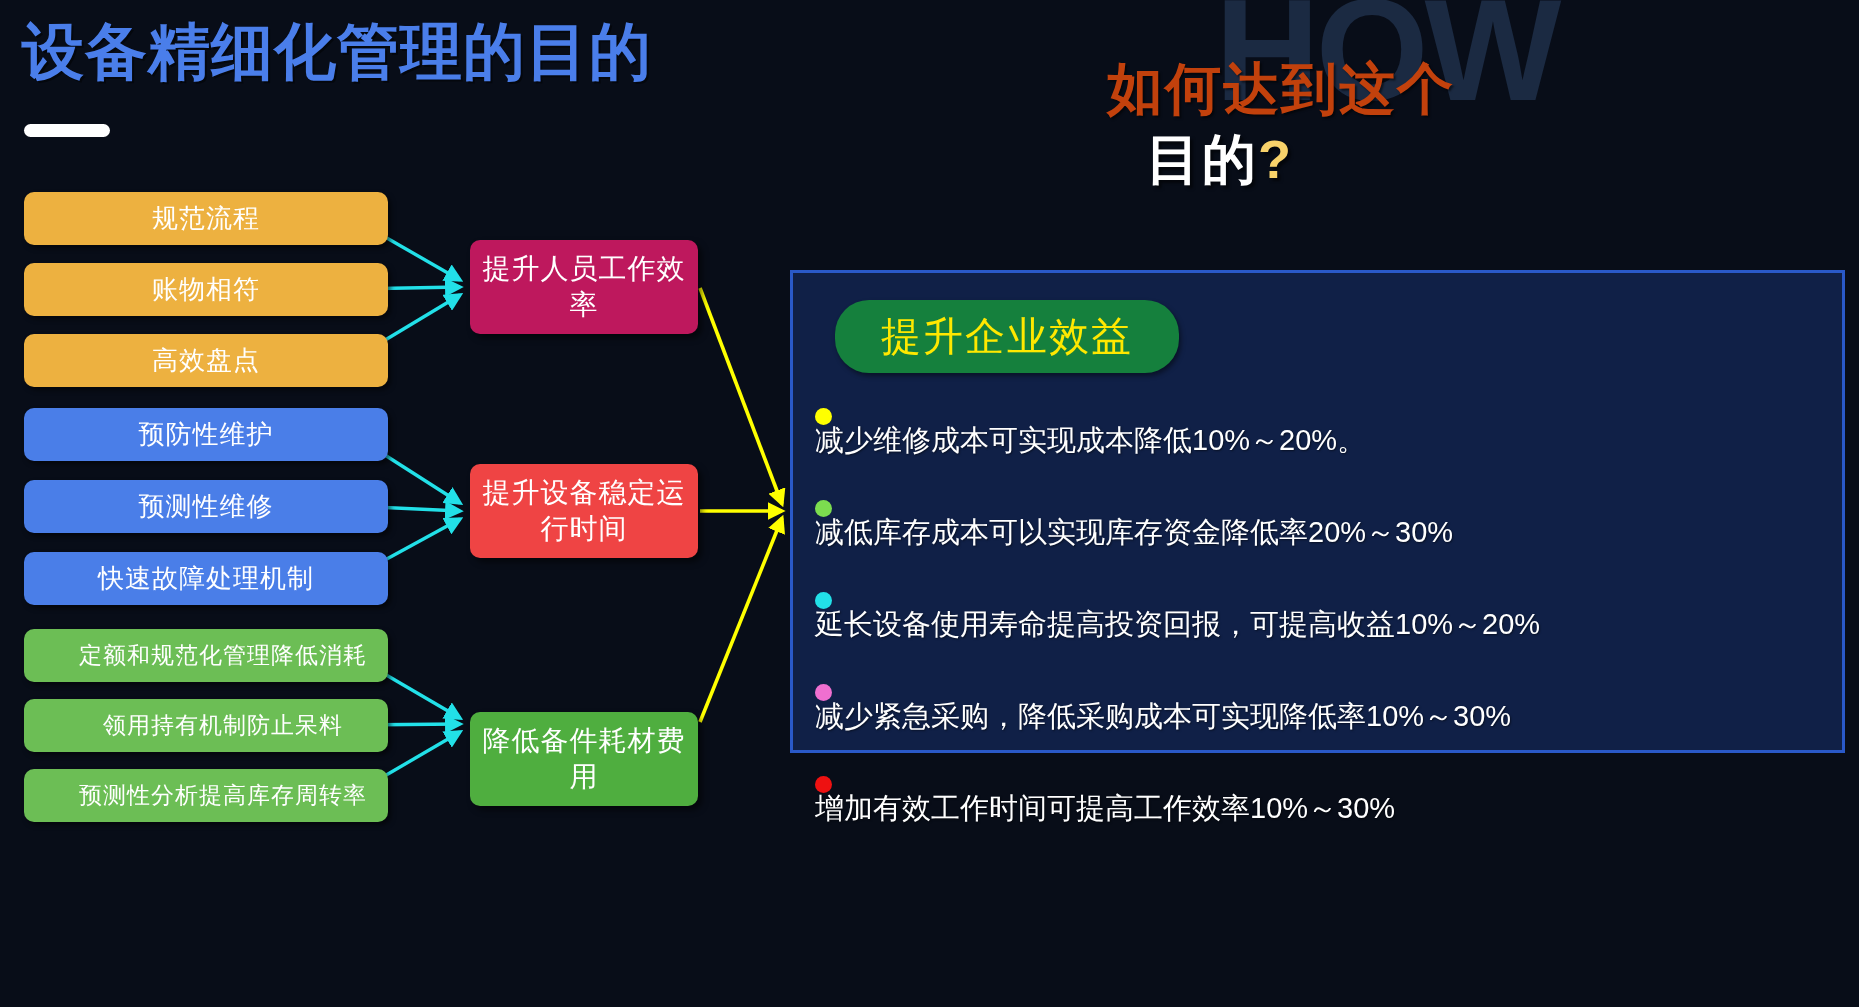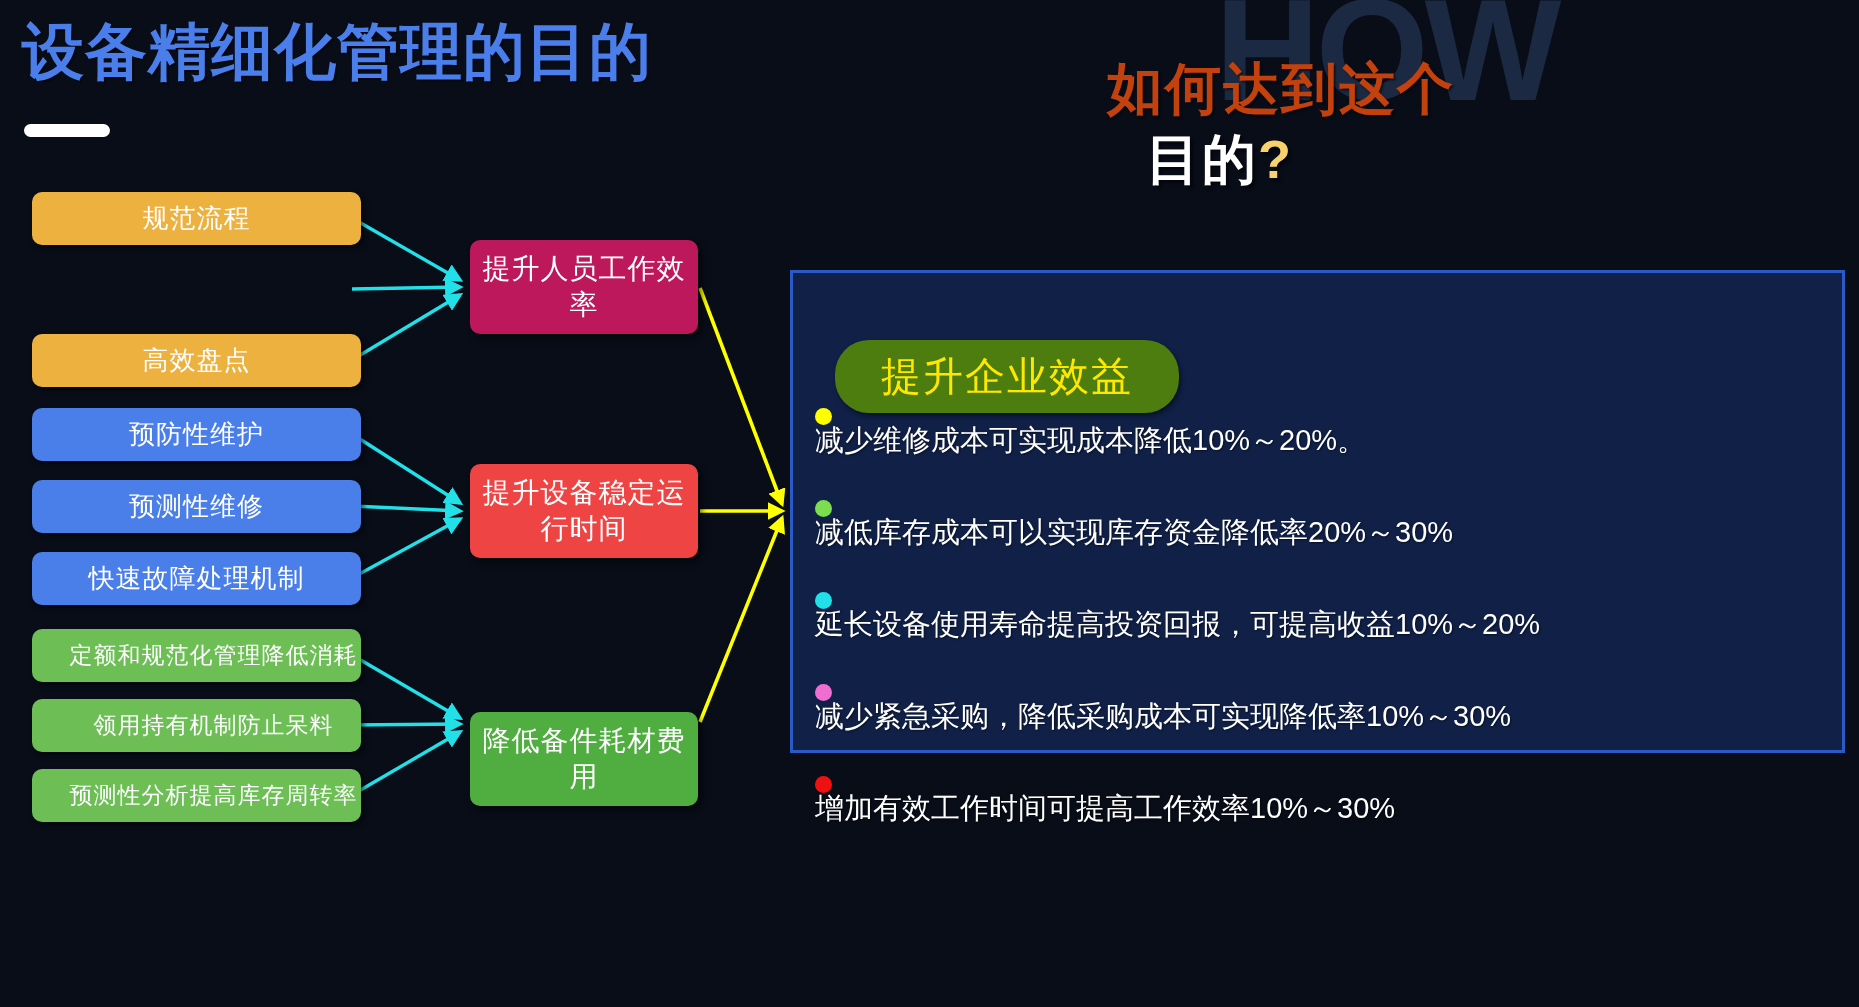--- a/index.html
+++ b/index.html
@@ -54,21 +54,21 @@
     color:#ffffff;
     letter-spacing:2px;
     text-shadow:3px 3px 3px rgba(0,0,0,.55);
     white-space:nowrap;
   }
   #how-line2 .qmark { color:#f8d26a; }
 
   
   .pill {
     position:absolute;
-    left:32px; width:329px; height:53px;
+    left:24px; width:364px; height:53px;
     border-radius:10px;
     display:flex; align-items:center; justify-content:center;
     color:#ffffff;
     font-size:26px;
     letter-spacing:1px;
     box-shadow:3px 3px 5px rgba(0,0,0,.55);
     white-space:nowrap;
   }
   .pill.small { font-size:23px; }
   .pill.orange { background:#edb140; }
@@ -104,29 +104,28 @@
   #result-panel {
     position:absolute;
     left:790px; top:270px;
     width:1055px; height:483px;
     background:#102047;
     border:3px solid #2a59c8;
   }
   #result-heading {
     position:absolute; left:42px; top:27px;
     padding:9px 46px;
-    background:#4d7c0f;
+    background:#15803d;
     border-radius:34px;
     color:#ffe800;
     font-size:40px;
     font-weight:normal;
     letter-spacing:2px;
     box-shadow:2px 3px 5px rgba(0,0,0,.45);
     white-space:nowrap;
-    margin-top:40px;
   }
   #benefit-list {
     position:absolute; left:22px; top:126px;
     width:1010px;
     list-style:none;
   }
   .benefit-item {
     display:flex; align-items:flex-start;
     margin-bottom:34px;
     white-space:nowrap;
@@ -179,20 +178,21 @@
       <path d="M 352 795 L 460 732"></path>
     </g>
     <g stroke="#ffff00" stroke-width="3.6" fill="none" marker-end="url(#arrow-yellow)">
       <path d="M 700 288 L 782 504"></path>
       <path d="M 700 511 L 782 511"></path>
       <path d="M 700 722 L 782 518"></path>
     </g>
   </svg>
 
   <div class="pill orange" style="top:192px">规范流程</div>
+  <div class="pill orange" style="top:263px">账物相符</div>
   <div class="pill orange" style="top:334px">高效盘点</div>
 
   <div class="pill blue" style="top:408px">预防性维护</div>
   <div class="pill blue" style="top:480px">预测性维修</div>
   <div class="pill blue" style="top:552px">快速故障处理机制</div>
 
   <div class="pill green small" style="top:629px">定额和规范化管理降低消耗</div>
   <div class="pill green small" style="top:699px">领用持有机制防止呆料</div>
   <div class="pill green small" style="top:769px">预测性分析提高库存周转率</div>
 

